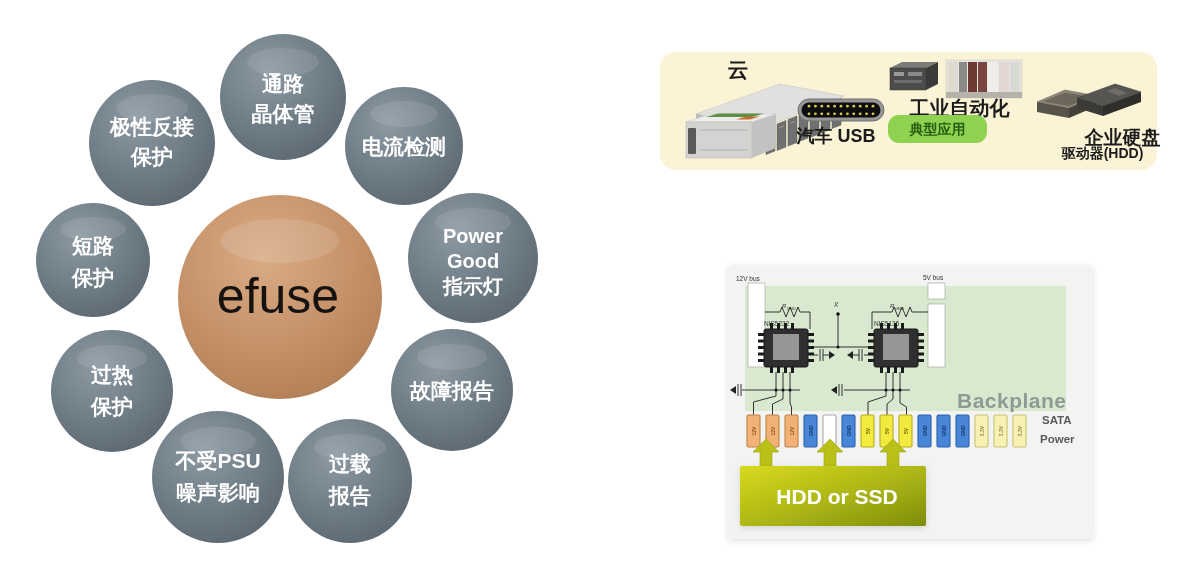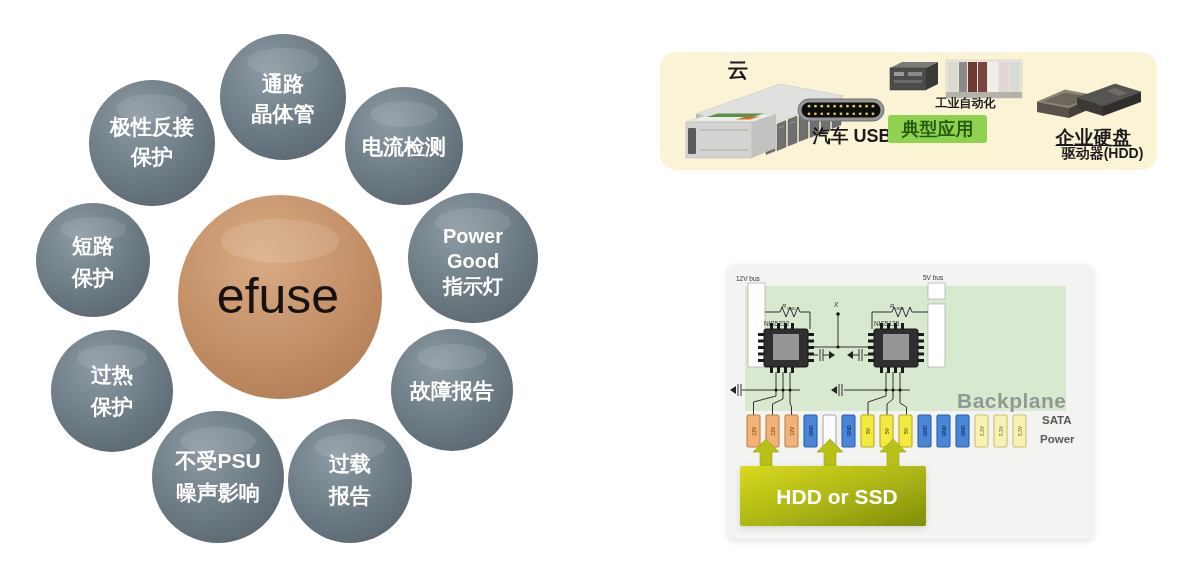--- a/index.html
+++ b/index.html
@@ -15,21 +15,21 @@
   .tiny2{font-size:6px;fill:#333;}
   .tiny3{font-size:4px;fill:#333;}
   .sata{font-size:11.5px;fill:#5a5a5a;font-weight:600;}
   .pinlabel{font-size:5px;font-weight:600;text-anchor:middle;}
   .backplane-t{font-size:21px;fill:#8f9a94;font-weight:600;letter-spacing:0.5px;}
   .busbar{fill:#ffffff;stroke:#9aa09a;stroke-width:0.6;}
   .wire{stroke:#333;stroke-width:1;fill:none;}
   .app-box{position:absolute;left:660px;top:52px;width:497px;height:118px;background:#faf3d6;border-radius:16px;}
   .app-box .lbl{position:absolute;color:#1b1b1b;font-weight:700;text-align:center;white-space:nowrap;}
   .badge{position:absolute;left:228px;top:63px;width:99px;height:28px;background:#8ed24f;color:#265c12;
-         font-size:18px;font-weight:700;text-align:center;line-height:28px;border-radius:3px;}
+         font-size:14px;font-weight:700;text-align:center;line-height:28px;border-radius:11px;}
   .illus{position:absolute;}
 </style>
 </head>
 <body>
 
 <div id="stage">
 
   <svg class="left-svg" width="600" height="567" viewBox="0 0 600 567">
     <defs>
       <radialGradient id="gGray" cx="0.38" cy="0.3" r="0.85">
@@ -171,53 +171,53 @@
         <circle cx="31.2" cy="15.8" r="1.4"></circle>
           <circle cx="37.6" cy="15.8" r="1.4"></circle>
           <circle cx="44" cy="15.8" r="1.4"></circle>
         <circle cx="50.4" cy="15.8" r="1.4"></circle>
           <circle cx="56.8" cy="15.8" r="1.4"></circle>
           <circle cx="63.2" cy="15.8" r="1.4"></circle>
         <circle cx="69.6" cy="15.8" r="1.4"></circle>
           <circle cx="76" cy="15.8" r="1.4"></circle>
       </g>
     </svg>
-    <div class="lbl" style="left:128px;top:72px;width:96px;font-size:18px;padding-left:16px;">汽车 USB</div>
+    <div class="lbl" style="left:128px;top:72px;width:96px;font-size:18px;">汽车 USB</div>
 
     <svg class="illus" style="left:228px;top:6px;" width="136" height="44" viewBox="0 0 136 44">
       <polygon points="2,10 14,4 50,4 38,10" fill="#7b7b79"></polygon>
       <rect x="2" y="10" width="36" height="22" fill="#4c4c4a" stroke="#333" stroke-width="0.5"></rect>
       <polygon points="38,10 50,4 50,26 38,32" fill="#3a3a38"></polygon>
       <rect x="6" y="14" width="10" height="4" fill="#9a9a98"></rect>
       <rect x="20" y="14" width="14" height="4" fill="#8a8a88"></rect>
       <rect x="6" y="22" width="28" height="3" fill="#6b6b69"></rect>
       <rect x="58" y="2" width="76" height="38" fill="#e8e6e0" stroke="#cfccc4" stroke-width="0.6"></rect>
       <rect x="60" y="4" width="10" height="30" fill="#dedad0"></rect>
       <rect x="71" y="4" width="8" height="30" fill="#8a8a88"></rect>
       <rect x="80" y="4" width="9" height="30" fill="#6e3a34"></rect>
       <rect x="90" y="4" width="9" height="30" fill="#7a4440"></rect>
       <rect x="100" y="4" width="10" height="30" fill="#efeeea"></rect>
       <rect x="111" y="4" width="10" height="30" fill="#e3d7d4"></rect>
       <rect x="122" y="4" width="10" height="30" fill="#d9d9d5"></rect>
       <rect x="58" y="34" width="76" height="6" fill="#b5b2aa"></rect>
     </svg>
-    <div class="lbl" style="left:243px;top:43px;width:125px;font-size:12px;">工业自动化</div>
+    <div class="lbl" style="left:237px;top:43px;width:125px;font-size:20px;">工业自动化</div>
     <div class="badge">典型应用</div>
 
     <svg class="illus" style="left:375px;top:28px;" width="108" height="50" viewBox="0 0 108 50">
       <polygon points="2,22 30,10 62,16 34,28" fill="#8f887a" stroke="#6e675c" stroke-width="0.6"></polygon>
       <polygon points="8,21.5 30,12.5 56,17 34,26" fill="#6d665a"></polygon>
       <polygon points="2,22 34,28 34,38 2,32" fill="#57524a"></polygon>
       <polygon points="34,28 62,16 62,26 34,38" fill="#454139"></polygon>
       <polygon points="42,18 80,4 106,12 68,26" fill="#575552" stroke="#3d3b38" stroke-width="0.6"></polygon>
       <polygon points="72,11 84,16 92,13 80,8" fill="#6e6c68"></polygon>
       <polygon points="42,18 68,26 68,36 42,28" fill="#3b3a37"></polygon>
       <polygon points="68,26 106,12 106,22 68,36" fill="#2f2e2b"></polygon>
     </svg>
-    <div class="lbl" style="left:371px;top:73px;width:125px;font-size:19px;text-decoration:underline;">企业硬盘</div>
+    <div class="lbl" style="left:400px;top:73px;width:125px;font-size:19px;">企业硬盘</div>
     <div class="lbl" style="left:380px;top:93px;width:125px;font-size:14px;">驱动器(HDD)</div>
   </div>
 
   <svg class="circuit-svg" width="470" height="312" viewBox="0 0 470 312">
     <defs>
       <filter id="soft" x="-20%" y="-20%" width="140%" height="140%">
         <feDropShadow dx="0" dy="2" stdDeviation="3" flood-color="#000000" flood-opacity="0.13"></feDropShadow>
       </filter>
       <linearGradient id="gOlive" x1="0" y1="0" x2="1" y2="1">
         <stop offset="0" stop-color="#d8da1e"></stop>

